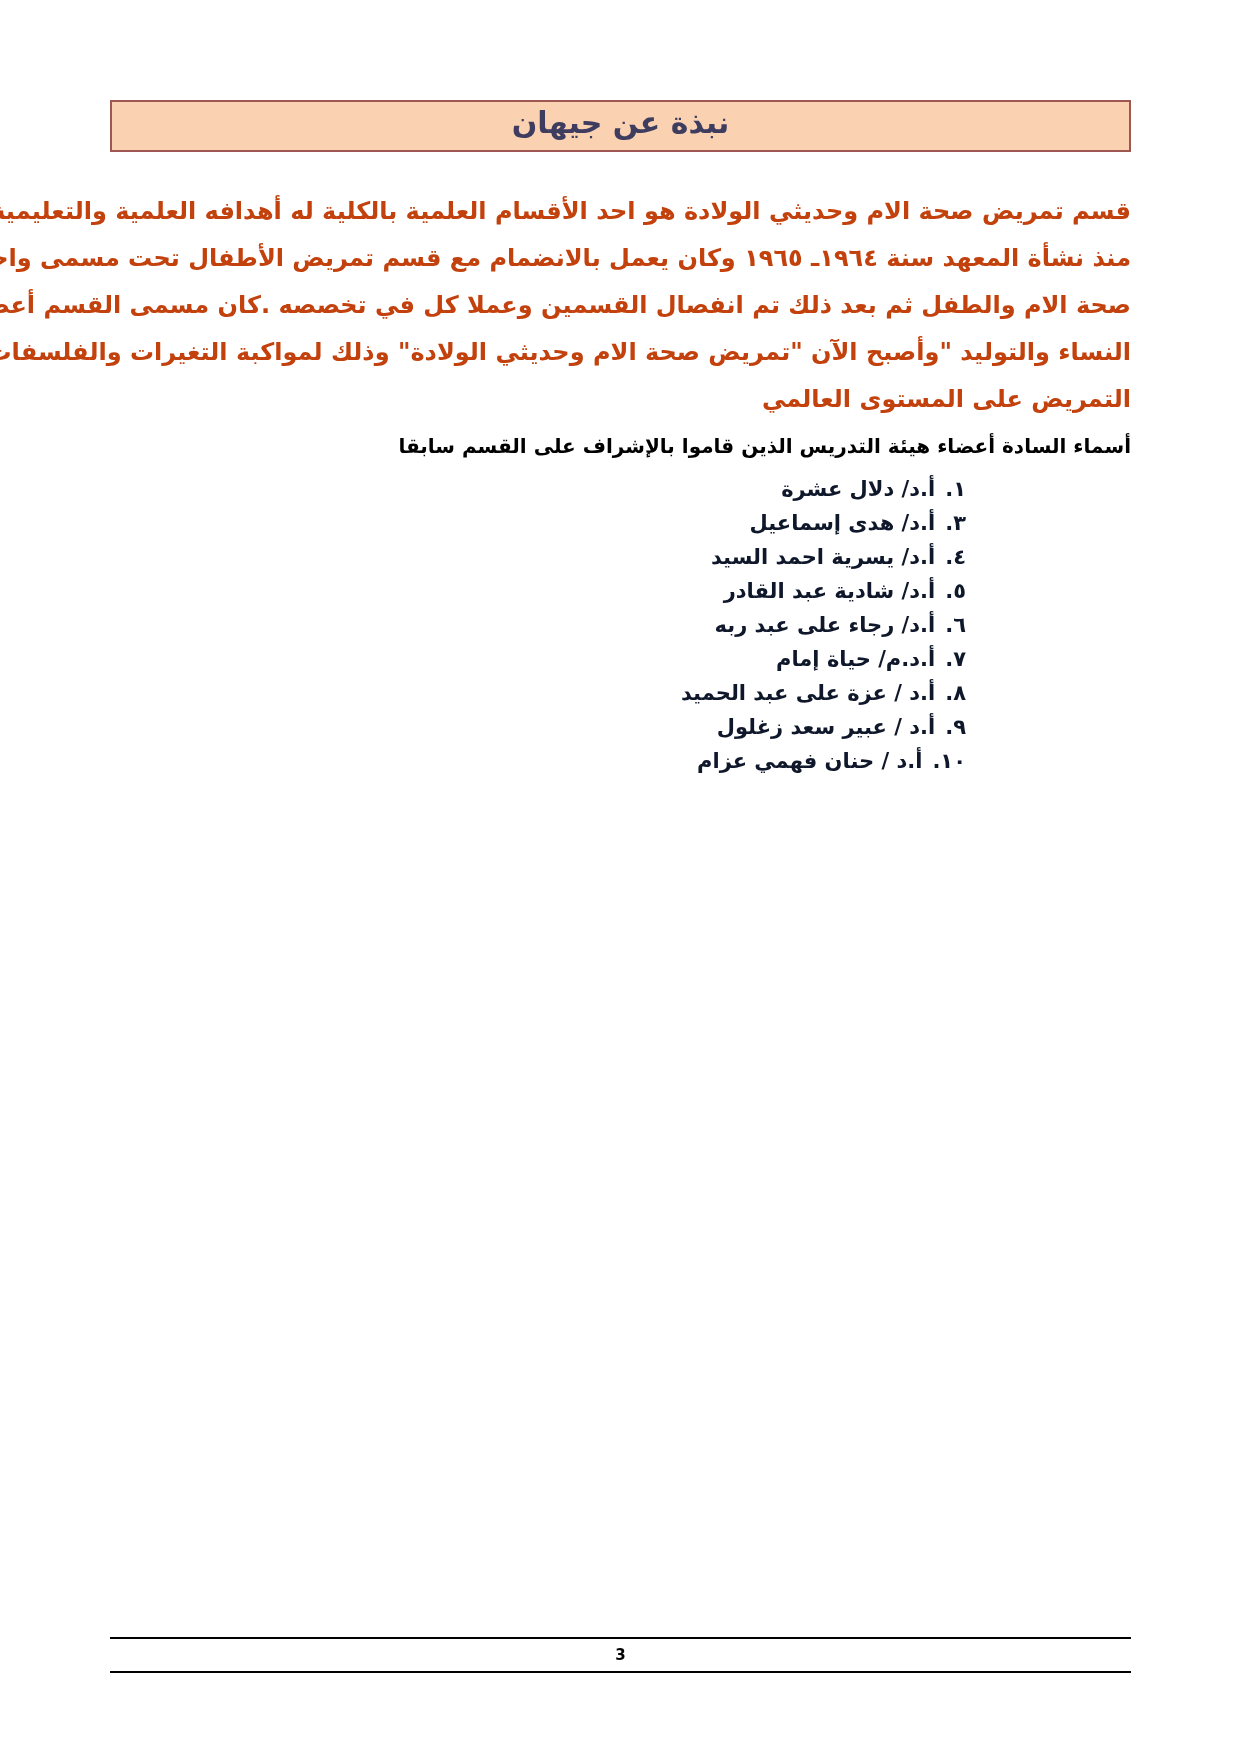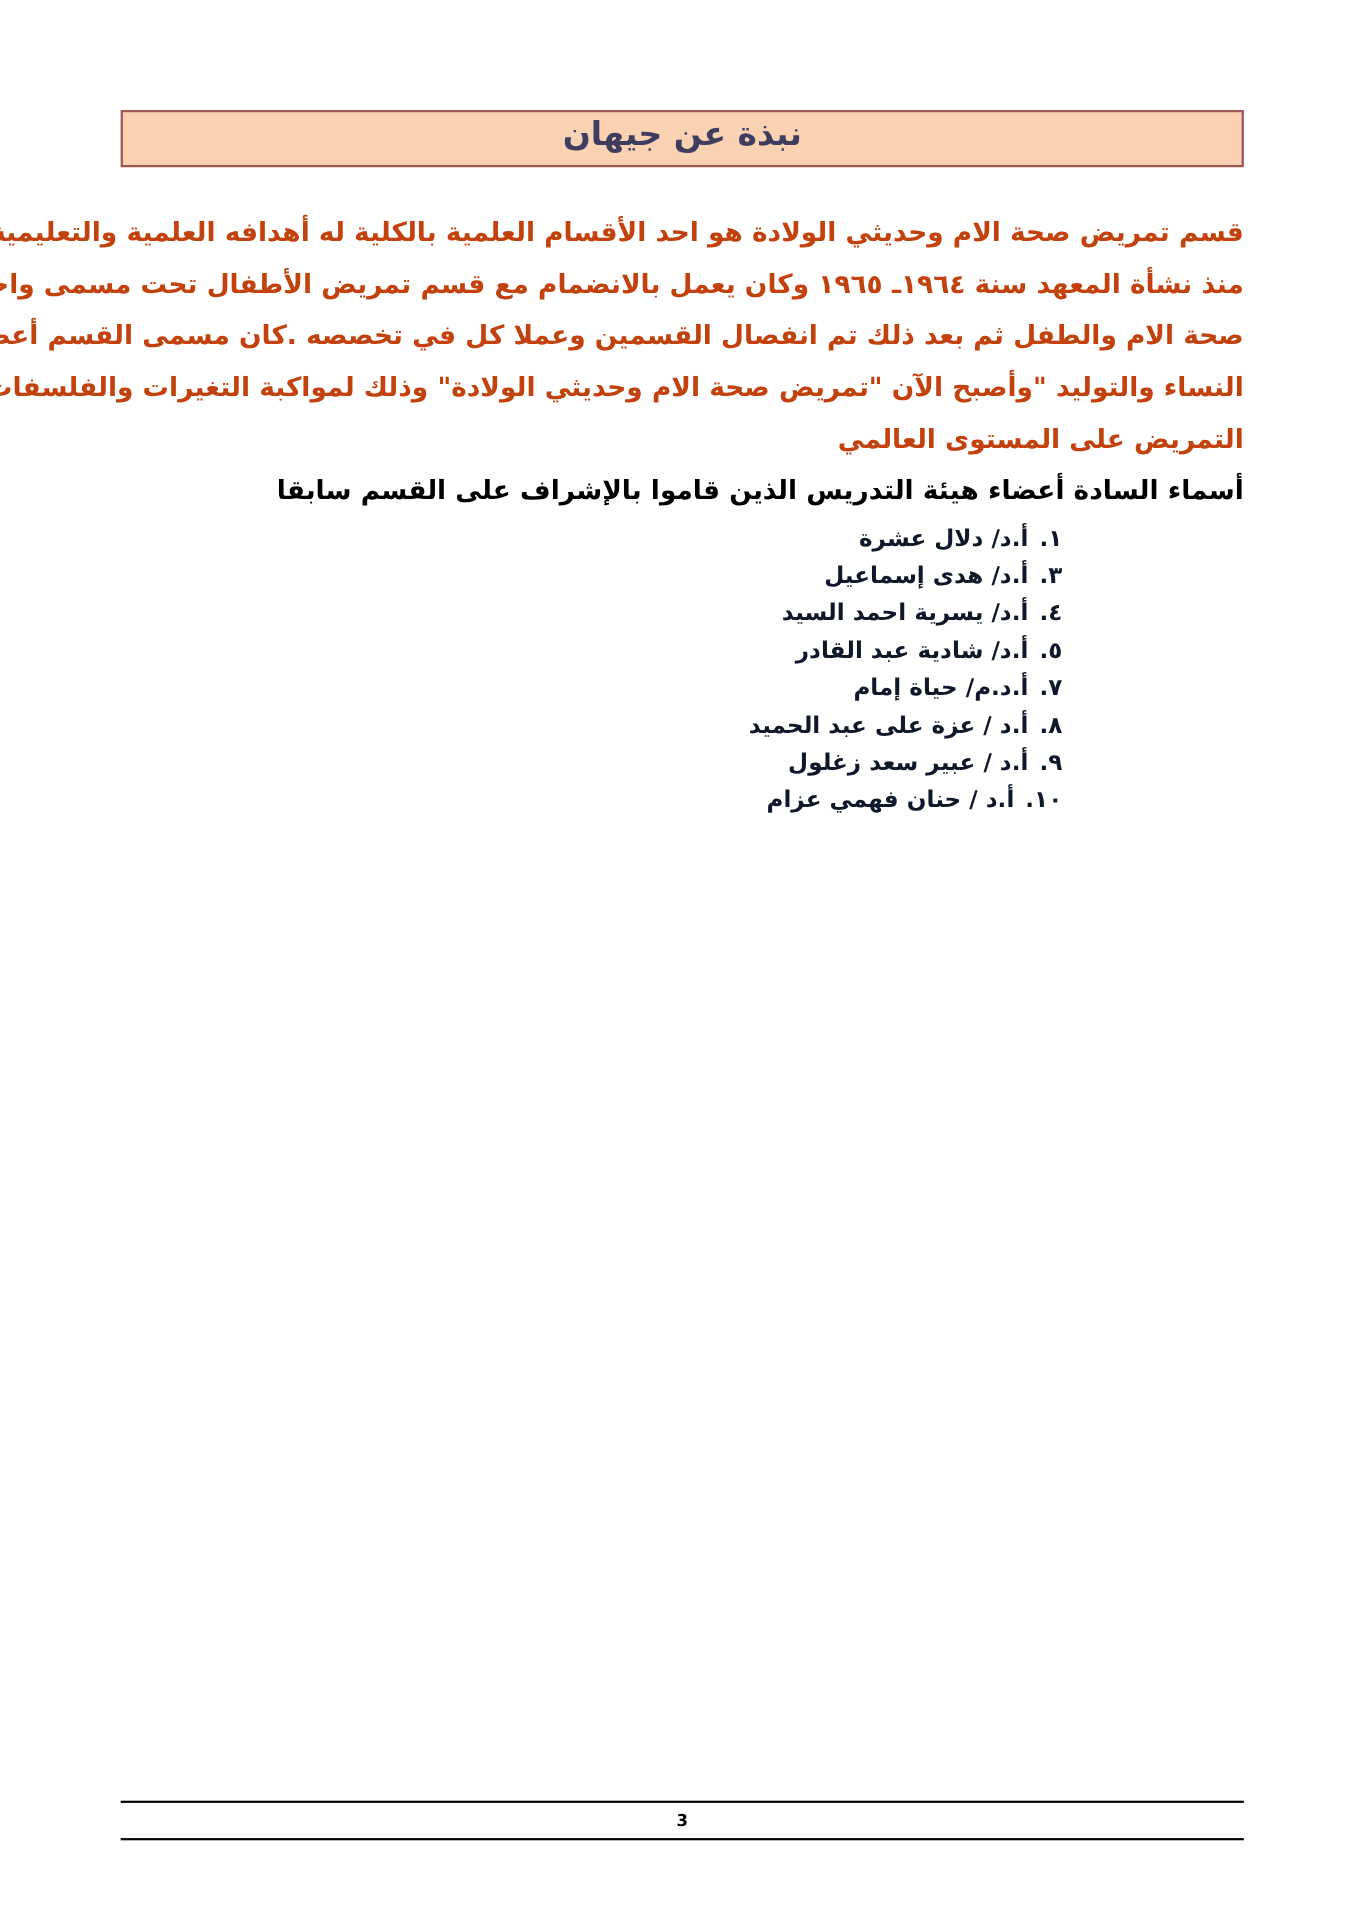--- a/index.html
+++ b/index.html
@@ -56,21 +56,21 @@
   .about .para-line:last-child {
     text-align: right;
     text-align-last: right;
   }
   .faculty-heading {
     direction: rtl;
     height: 47px;
     line-height: 47px;
     text-align: right;
     color: #000000;
-    font-size: 24px;
+    font-size: 20px;
     font-weight: bold;
   }
   .faculty-list {
     padding-right: 165px;
     margin-top: 2px;
   }
   .faculty-item {
     direction: rtl;
     height: 34px;
     line-height: 34px;
@@ -131,20 +131,23 @@
       <div class="faculty-item">
         <span class="num">٣.</span><span class="name">أ.د/ هدى إسماعيل</span>
       </div>
       <div class="faculty-item">
         <span class="num">٤.</span><span class="name">أ.د/ يسرية احمد السيد</span>
       </div>
       <div class="faculty-item">
         <span class="num">٥.</span><span class="name">أ.د/ شادية عبد القادر</span>
       </div>
       <div class="faculty-item">
+        <span class="num">٦.</span><span class="name">أ.د/ رجاء على عبد ربه</span>
+      </div>
+      <div class="faculty-item">
         <span class="num">٧.</span><span class="name">أ.د.م/ حياة إمام</span>
       </div>
       <div class="faculty-item">
         <span class="num">٨.</span><span class="name">أ.د / عزة على عبد الحميد</span>
       </div>
       <div class="faculty-item">
         <span class="num">٩.</span><span class="name">أ.د / عبير سعد زغلول</span>
       </div>
       <div class="faculty-item">
         <span class="num">١٠.</span><span class="name">أ.د / حنان فهمي عزام</span>

